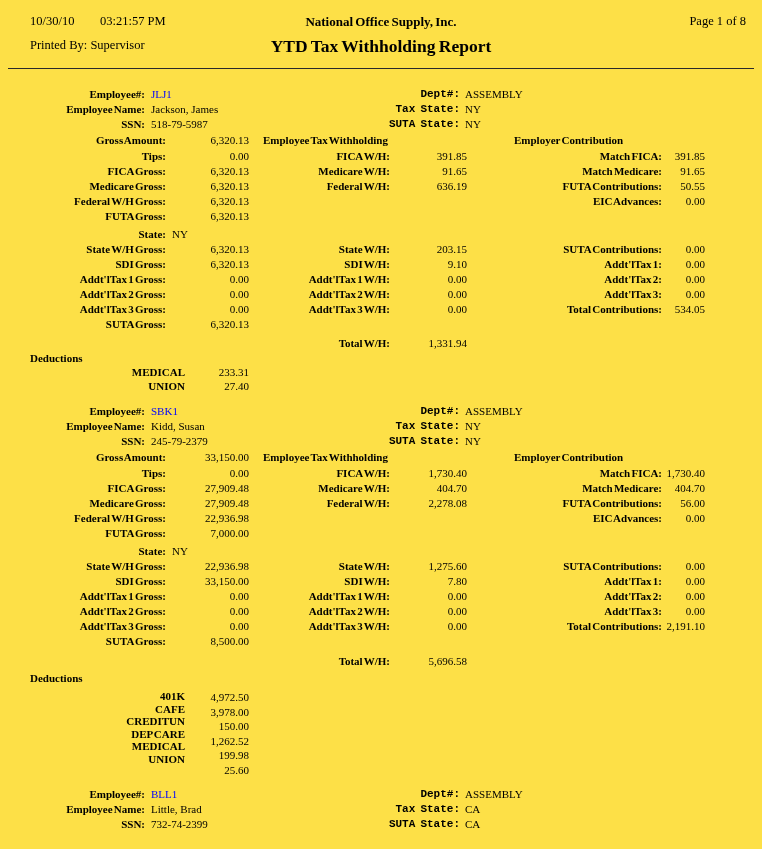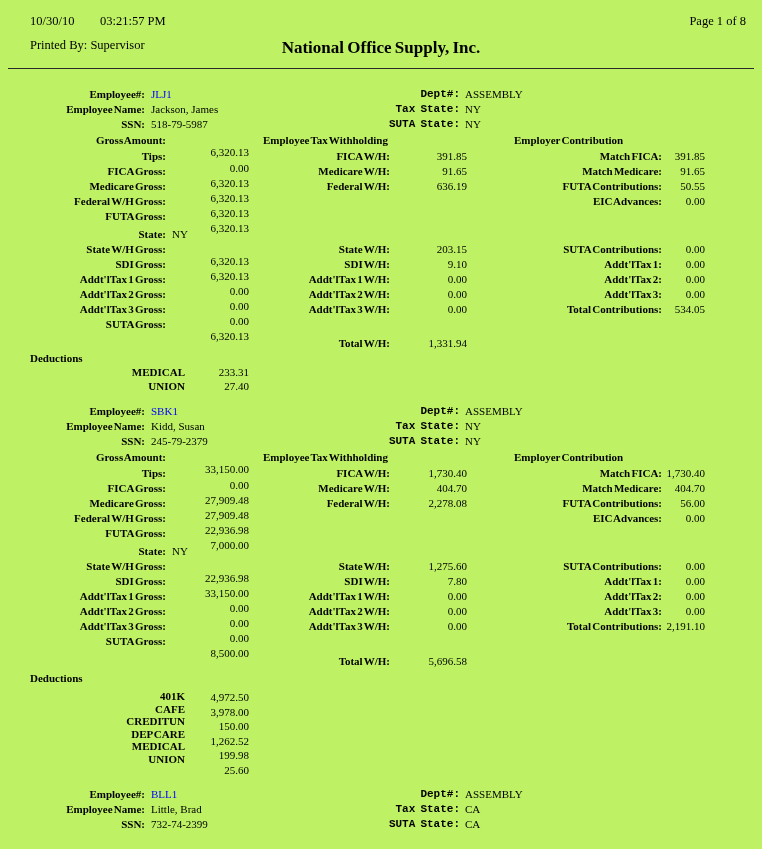--- a/index.html
+++ b/index.html
@@ -1,38 +1,38 @@
 <!DOCTYPE html>
 <html><head>
 <meta charset="utf-8">
 <style>
   html,body{margin:0;padding:0;background:#fff;}
-  .page{position:relative;width:762px;height:849px;background:#bef264;
+  .page{position:relative;width:762px;height:849px;background:#fde047;
         font-family:"Liberation Serif",serif;font-size:11px;color:#000;overflow:hidden;}
   .cell{position:absolute;top:0;white-space:nowrap;}
   .b{font-weight:bold;word-spacing:-1.5px;}
   .u{}
   .blue{color:#0000ff;}
   
   .hdr-date{position:absolute;top:14px;left:30px;font-size:12.5px;}
   .hdr-time{position:absolute;top:14px;left:100px;font-size:12.5px;}
-  .hdr-company{position:absolute;top:14px;left:0;width:762px;text-align:center;font-weight:bold;font-size:17px;word-spacing:-1px;margin-top:24px;}
+  .hdr-company{position:absolute;top:14px;left:0;width:762px;text-align:center;font-weight:bold;font-size:13px;word-spacing:-1px;}
   .hdr-page{position:absolute;top:14px;right:16px;font-size:12.5px;}
   .hdr-printedby{position:absolute;top:38px;left:30px;font-size:12.5px;}
   .hdr-title{position:absolute;top:36px;left:0;width:762px;text-align:center;font-weight:bold;font-size:17.5px;word-spacing:-1px;}
   .rule{position:absolute;top:68px;left:8px;width:746px;border-top:1.5px solid #2a2a2a;height:0;}
   
   .blk{position:absolute;left:0;width:762px;}
   .row{position:absolute;left:0;width:762px;height:14px;}
   .hlab {left:0;width:145px;text-align:right;}
   .hval {left:151px;}
   .hlab2{left:300px;width:160px;text-align:right;font-family:Liberation Mono, monospace;}
   .hval2{left:465px;}
   .lab1 {left:0;width:166px;text-align:right;}
-  .val1 {left:176px;width:73px;text-align:right;margin-top:12px;}
+  .val1 {left:176px;width:73px;text-align:right;}
   .lab2 {left:240px;width:150px;text-align:right;}
   .val2 {left:395px;width:72px;text-align:right;}
   .lab3 {left:492px;width:170px;text-align:right;}
   .val3 {left:640px;width:65px;text-align:right;}
   .sva  {left:172px;}
   .sect1{left:263px;}
   .sect2{left:470px;margin-left:44px;}
   .dhead{left:30px;}
   .dedlab{left:0;width:143px;text-align:right;padding-left:42px;}
   .dedval{left:176px;width:73px;text-align:right;}
@@ -40,20 +40,21 @@
 </head>
 <body>
 
 <div class="page">
 
   <span class="hdr-date">10/30/10</span>
   <span class="hdr-time">03:21:57 PM</span>
   <div class="hdr-company">National Office Supply, Inc.</div>
   <span class="hdr-page">Page 1 of 8</span>
   <span class="hdr-printedby">Printed By: Supervisor</span>
+  <div class="hdr-title">YTD Tax Withholding Report</div>
   <div class="rule"></div>
 
   <div class="blk" style="top:88px;height:310px;">
     <div class="row" style="top:0">
       <span class="cell hlab b">Employee#:</span>
       <span class="cell hval blue">JLJ1</span>
       <span class="cell hlab2 b">Dept#:</span>
       <span class="cell hval2">ASSEMBLY</span>
     </div>
     <div class="row" style="top:15px">

